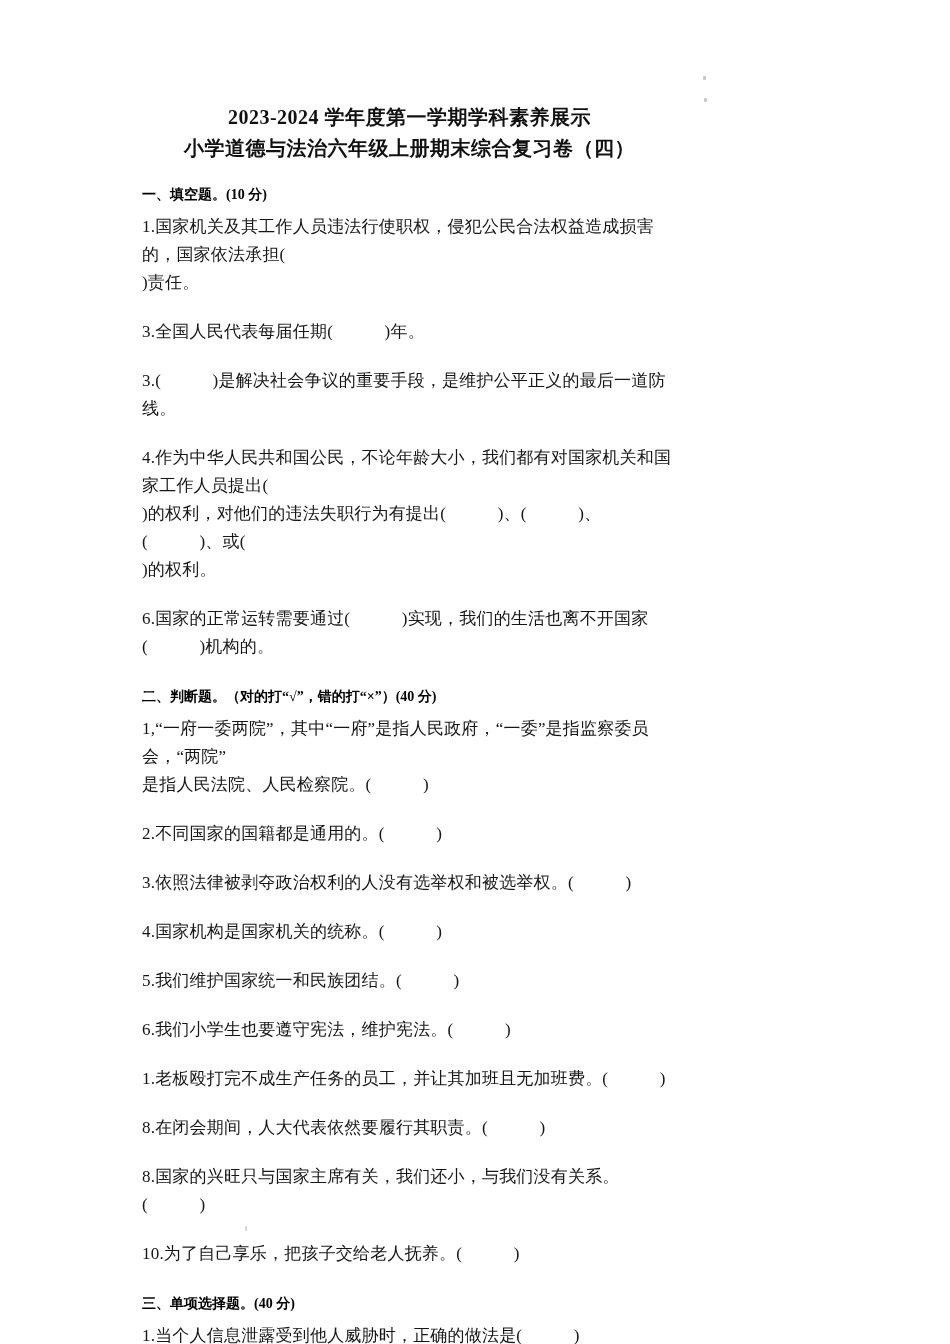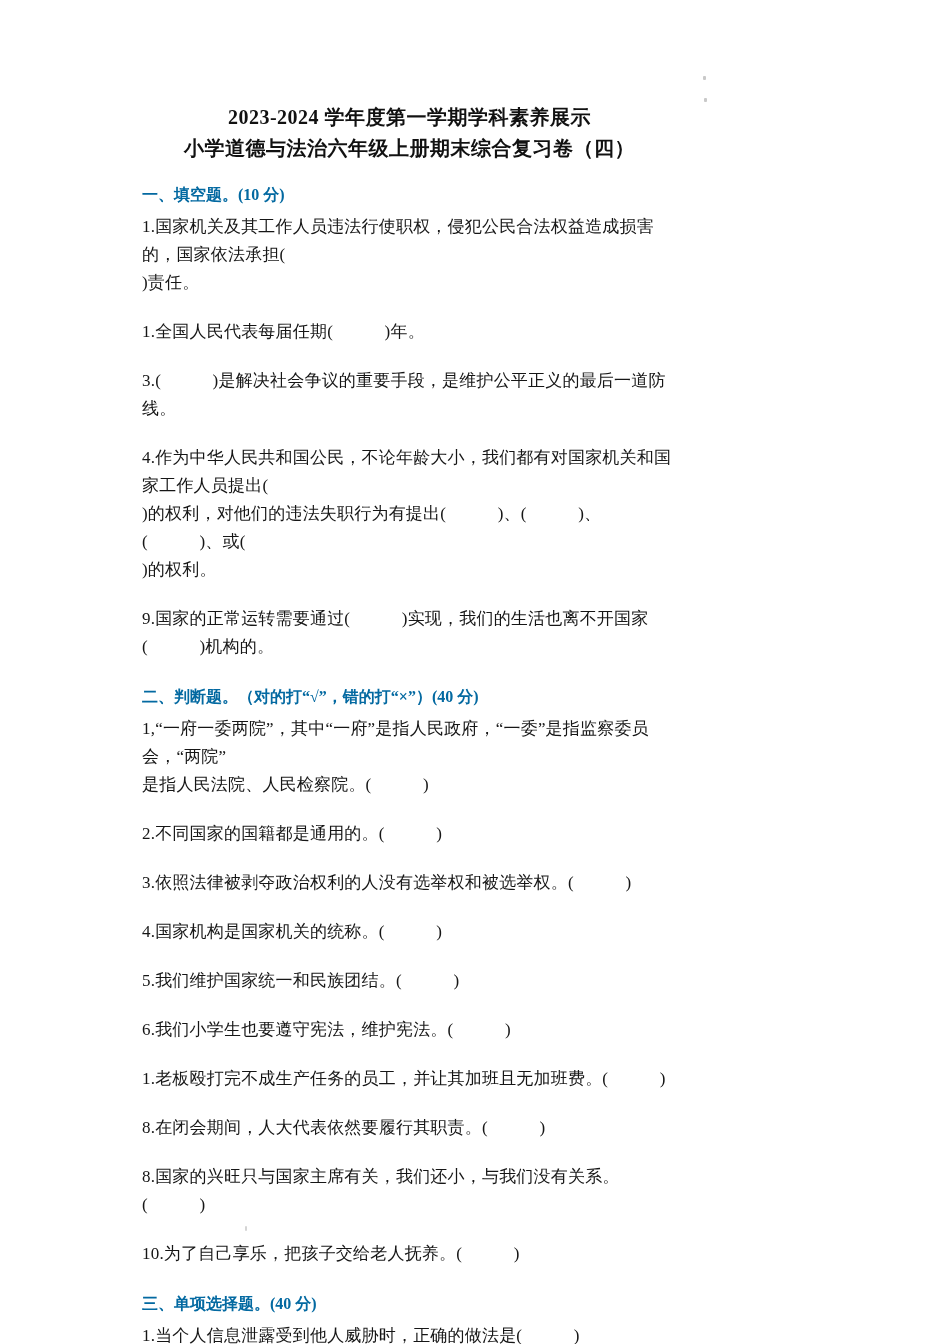--- a/index.html
+++ b/index.html
@@ -30,24 +30,24 @@
   }
   .doc-title .tline {
     display: block;
     letter-spacing: 0.5px;
   }
   .section {
     margin: 0;
   }
   .section-heading {
     margin: 0;
-    font-size: 16px;
+    font-size: 14px;
     font-weight: 700;
     line-height: 29px;
-    color: #0369a1;
+    color: #000000;
   }
   .question {
     margin: 4px 0 21px 0;
     font-size: 17px;
     font-weight: 400;
     line-height: 28px;
     white-space: pre-line;
     letter-spacing: 0.2px;
   }
   
@@ -73,26 +73,26 @@
 
     <h1 class="doc-title">
       <span class="tline">2023-2024 学年度第一学期学科素养展示</span>
       <span class="tline">小学道德与法治六年级上册期末综合复习卷（四）</span>
     </h1>
 
     <section class="section">
       <h2 class="section-heading">一、填空题。(10 分)</h2>
       <p class="question">1.国家机关及其工作人员违法行使职权，侵犯公民合法权益造成损害的，国家依法承担(
 )责任。</p>
-      <p class="question">1.全国人民代表每届任期(　　　)年。</p>
+      <p class="question">3.全国人民代表每届任期(　　　)年。</p>
       <p class="question">3.(　　　)是解决社会争议的重要手段，是维护公平正义的最后一道防线。</p>
       <p class="question">4.作为中华人民共和国公民，不论年龄大小，我们都有对国家机关和国家工作人员提出(
 )的权利，对他们的违法失职行为有提出(　　　)、(　　　)、(　　　)、或(
 )的权利。</p>
-      <p class="question">9.国家的正常运转需要通过(　　　)实现，我们的生活也离不开国家(　　　)机构的。</p>
+      <p class="question">6.国家的正常运转需要通过(　　　)实现，我们的生活也离不开国家(　　　)机构的。</p>
     </section>
 
     <section class="section">
       <h2 class="section-heading">二、判断题。（对的打“√”，错的打“×”）(40 分)</h2>
       <p class="question">1,“一府一委两院”，其中“一府”是指人民政府，“一委”是指监察委员会，“两院”
 是指人民法院、人民检察院。(　　　)</p>
       <p class="question">2.不同国家的国籍都是通用的。(　　　)</p>
       <p class="question">3.依照法律被剥夺政治权利的人没有选举权和被选举权。(　　　)</p>
       <p class="question">4.国家机构是国家机关的统称。(　　　)</p>
       <p class="question">5.我们维护国家统一和民族团结。(　　　)</p>

